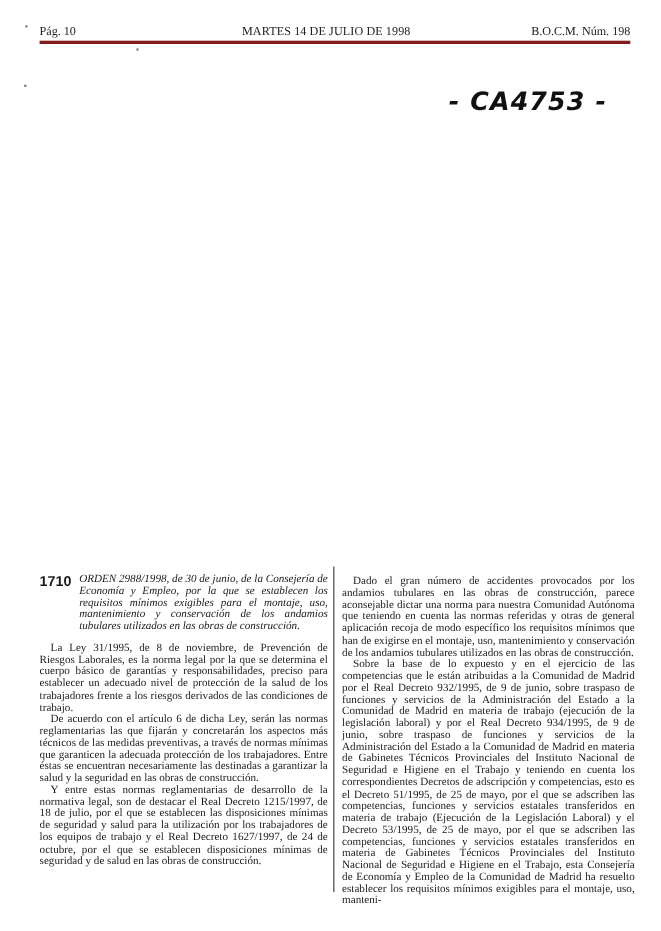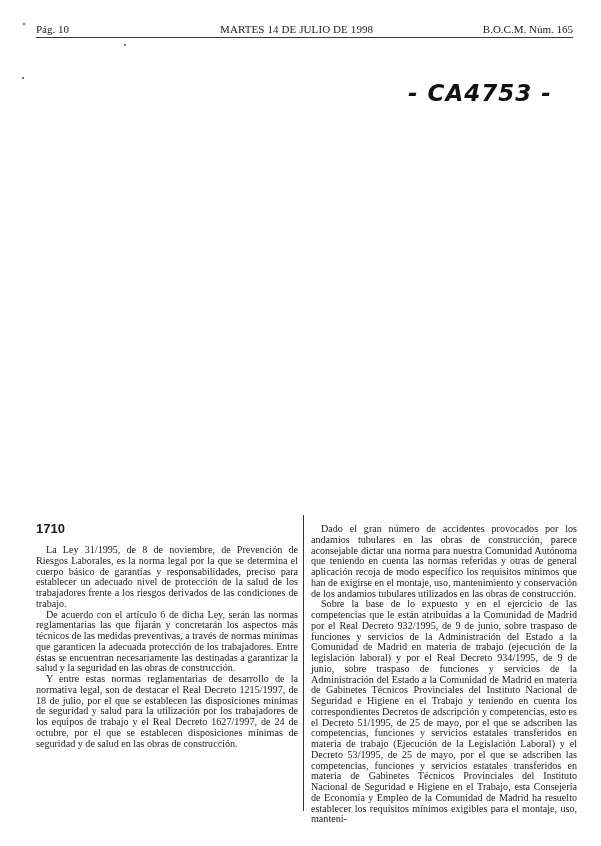--- a/index.html
+++ b/index.html
@@ -2,21 +2,21 @@
 <html><head>
 <meta charset="utf-8">
 <style>
   html, body { margin: 0; padding: 0; }
   body {
     width: 601px; height: 846px; background: #ffffff; position: relative; overflow: hidden;
     font-family: "Liberation Serif", "DejaVu Serif", serif; color: #1a1a1a;
   }
   .header {
     position: absolute; left: 36px; top: 21px; width: 537px; height: 16px;
-    border-bottom: 1px solid #7f1d1d; font-size: 11px; line-height: 14px; color: #222;
+    border-bottom: 3px solid #7f1d1d; font-size: 11px; line-height: 14px; color: #222;
   }
   .header .pg { position: absolute; left: 0; top: 1px; }
   .header .date { position: absolute; left: 184px; top: 1px; letter-spacing: 0.1px; }
   .header .bocm { position: absolute; right: 0; top: 1px; }
   .handwritten {
     position: absolute; left: 408px; top: 80px; font-family: "DejaVu Sans", sans-serif;
     font-weight: bold; font-style: italic; font-size: 23px; letter-spacing: 1px; color: #111;
   }
   .col { position: absolute; font-size: 10.1px; line-height: 10.75px; text-align: justify; }
   .col-left { left: 36px; top: 522px; width: 262px; }
@@ -34,32 +34,33 @@
   .order-text { font-style: italic; flex: 1; }
   p { margin: 0; text-indent: 10px; }
   .speck { position: absolute; width: 2px; height: 2px; background: #777; }
 </style>
 </head>
 <body>
 
 <div class="header">
   <span class="pg">Pág. 10</span>
   <span class="date">MARTES 14 DE JULIO DE 1998</span>
-  <span class="bocm">B.O.C.M. Núm. 165</span>
+  <span class="bocm">B.O.C.M. Núm. 198</span>
 </div>
 
 <div class="handwritten">- CA4753 -</div>
 
 <div class="speck" style="left:23px;top:23px;"></div>
 <div class="speck" style="left:22px;top:77px;"></div>
 <div class="speck" style="left:124px;top:44px;"></div>
 
 <div class="col col-left">
   <div class="order">
     <div class="order-num">1710</div>
+    <div class="order-text">ORDEN 2988/1998, de 30 de junio, de la Consejería de Economía y Empleo, por la que se establecen los requisitos mínimos exigibles para el montaje, uso, mantenimiento y conservación de los andamios tubulares utilizados en las obras de construcción.</div>
   </div>
   <p>La Ley 31/1995, de 8 de noviembre, de Prevención de Riesgos Laborales, es la norma legal por la que se determina el cuerpo básico de garantías y responsabilidades, preciso para establecer un adecuado nivel de protección de la salud de los trabajadores frente a los riesgos derivados de las condiciones de trabajo.</p>
   <p>De acuerdo con el artículo 6 de dicha Ley, serán las normas reglamentarias las que fijarán y concretarán los aspectos más técnicos de las medidas preventivas, a través de normas mínimas que garanticen la adecuada protección de los trabajadores. Entre éstas se encuentran necesariamente las destinadas a garantizar la salud y la seguridad en las obras de construcción.</p>
   <p>Y entre estas normas reglamentarias de desarrollo de la normativa legal, son de destacar el Real Decreto 1215/1997, de 18 de julio, por el que se establecen las disposiciones mínimas de seguridad y salud para la utilización por los trabajadores de los equipos de trabajo y el Real Decreto 1627/1997, de 24 de octubre, por el que se establecen disposiciones mínimas de seguridad y de salud en las obras de construcción.</p>
 </div>
 
 <div class="divider"></div>
 
 <div class="col col-right">
   <p>Dado el gran número de accidentes provocados por los andamios tubulares en las obras de construcción, parece aconsejable dictar una norma para nuestra Comunidad Autónoma que teniendo en cuenta las normas referidas y otras de general aplicación recoja de modo específico los requisitos mínimos que han de exigirse en el montaje, uso, mantenimiento y conservación de los andamios tubulares utilizados en las obras de construcción.</p>

